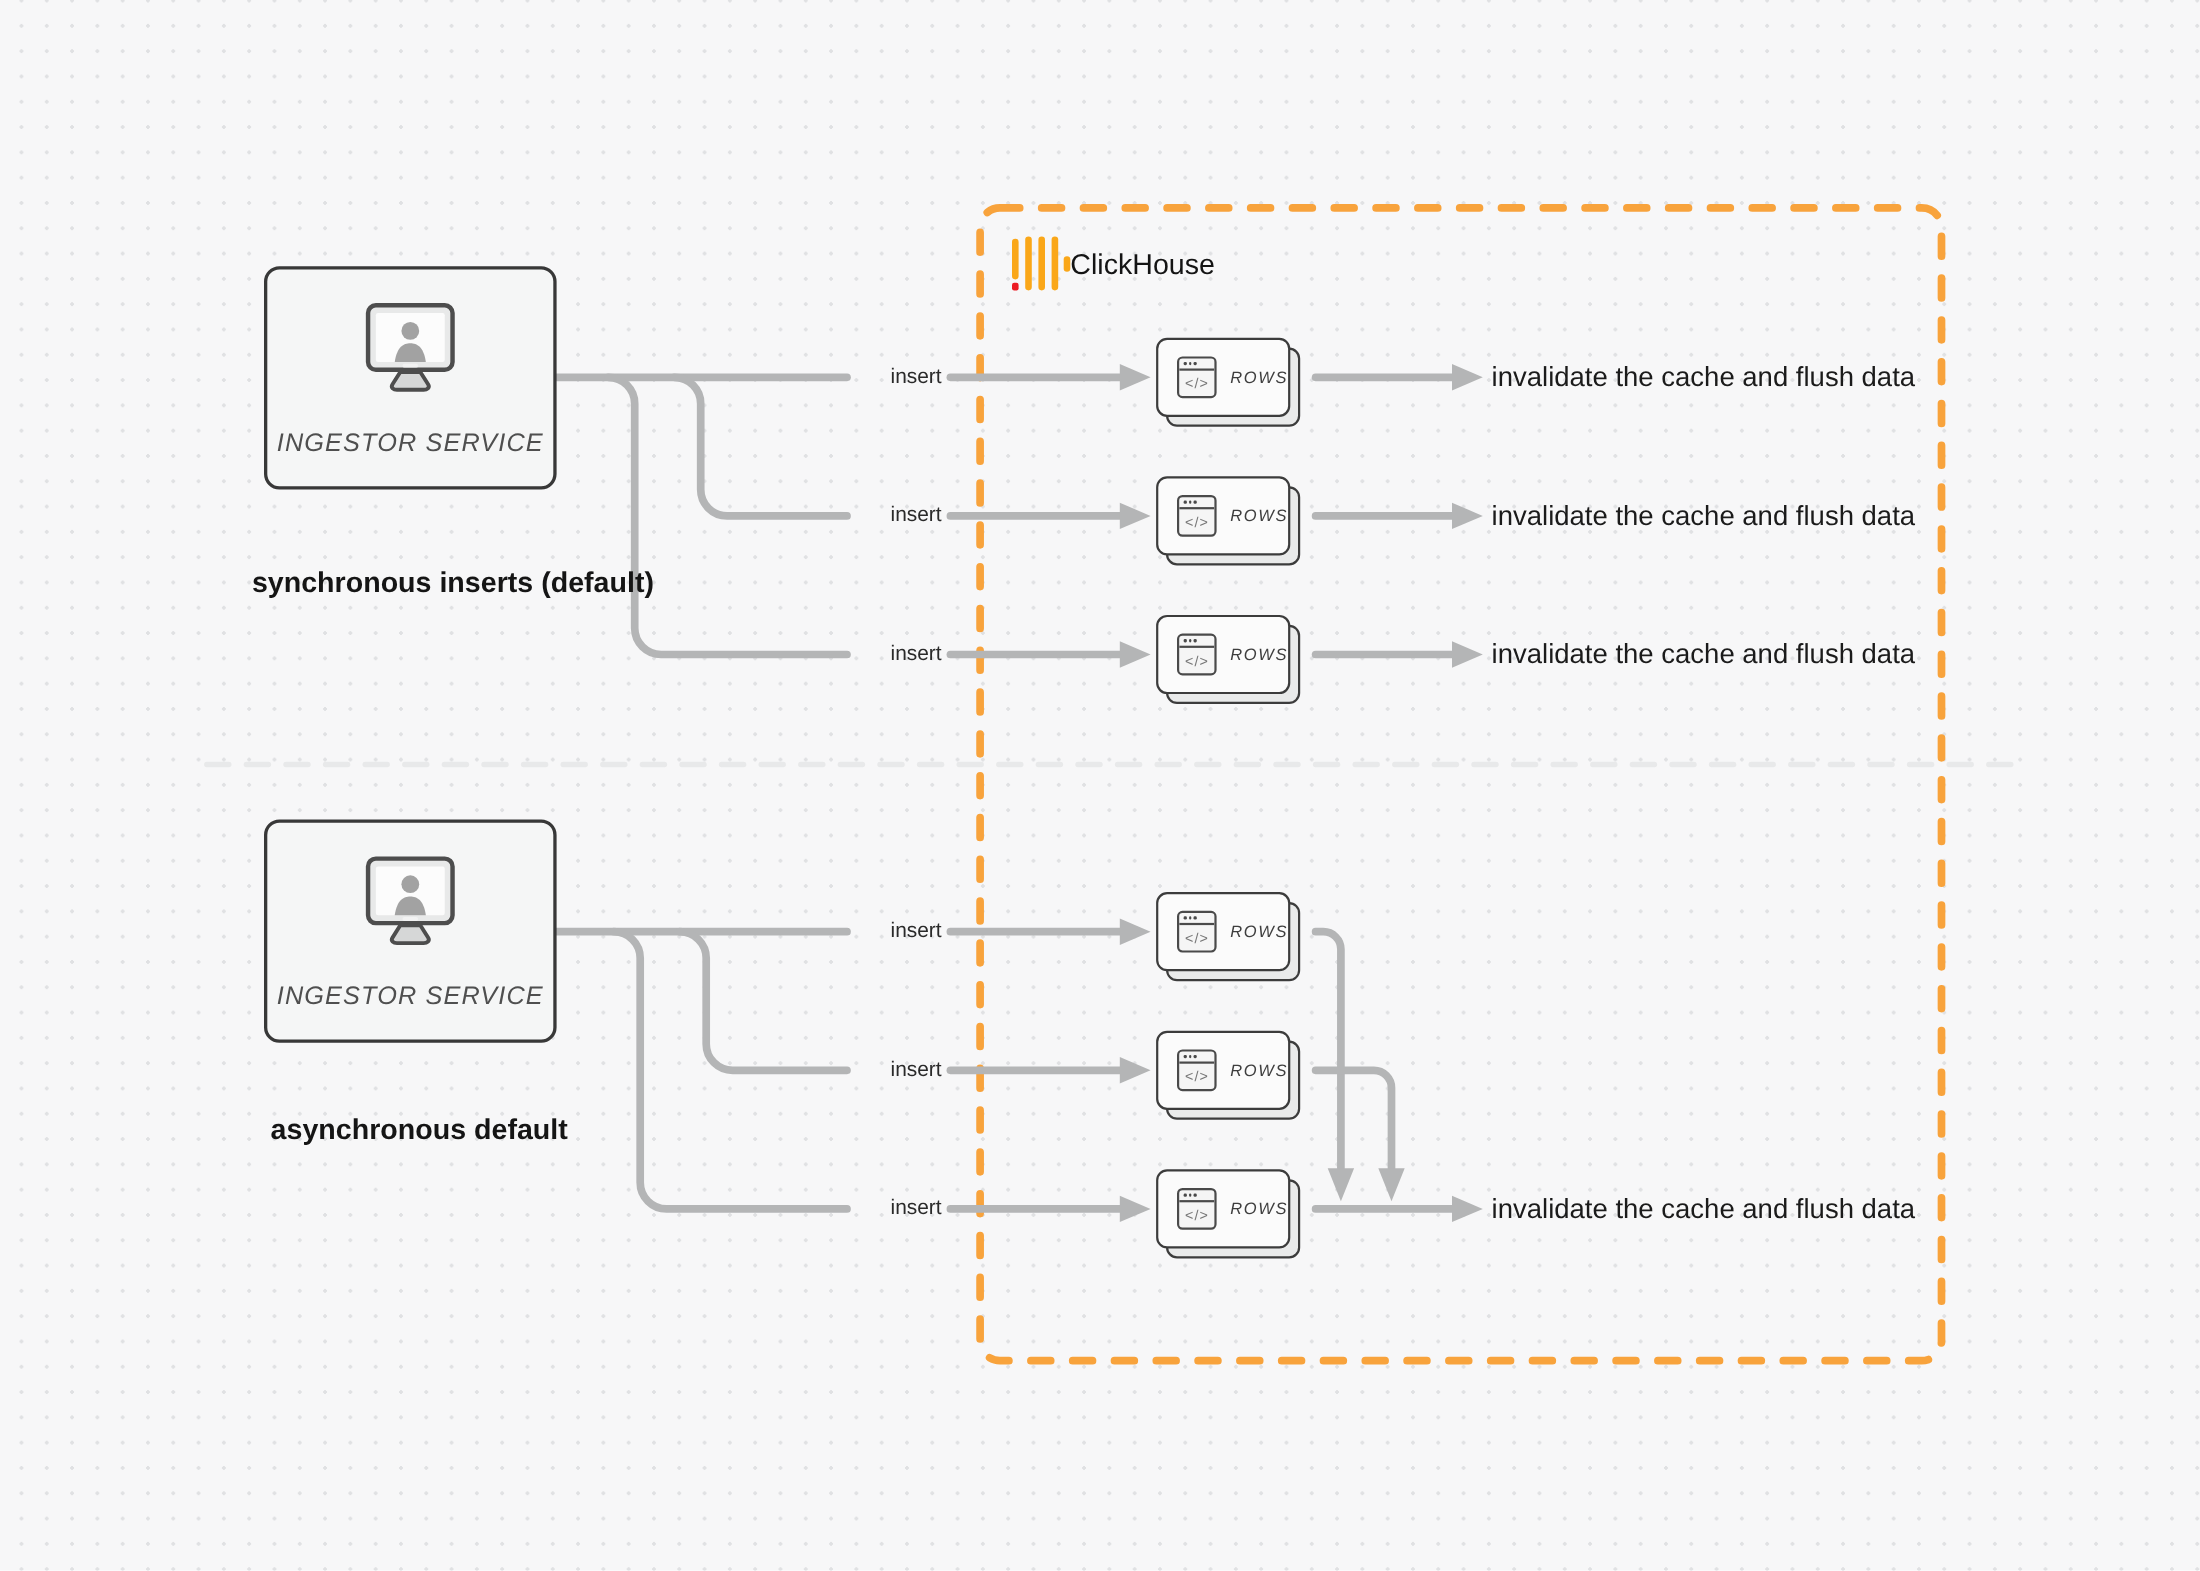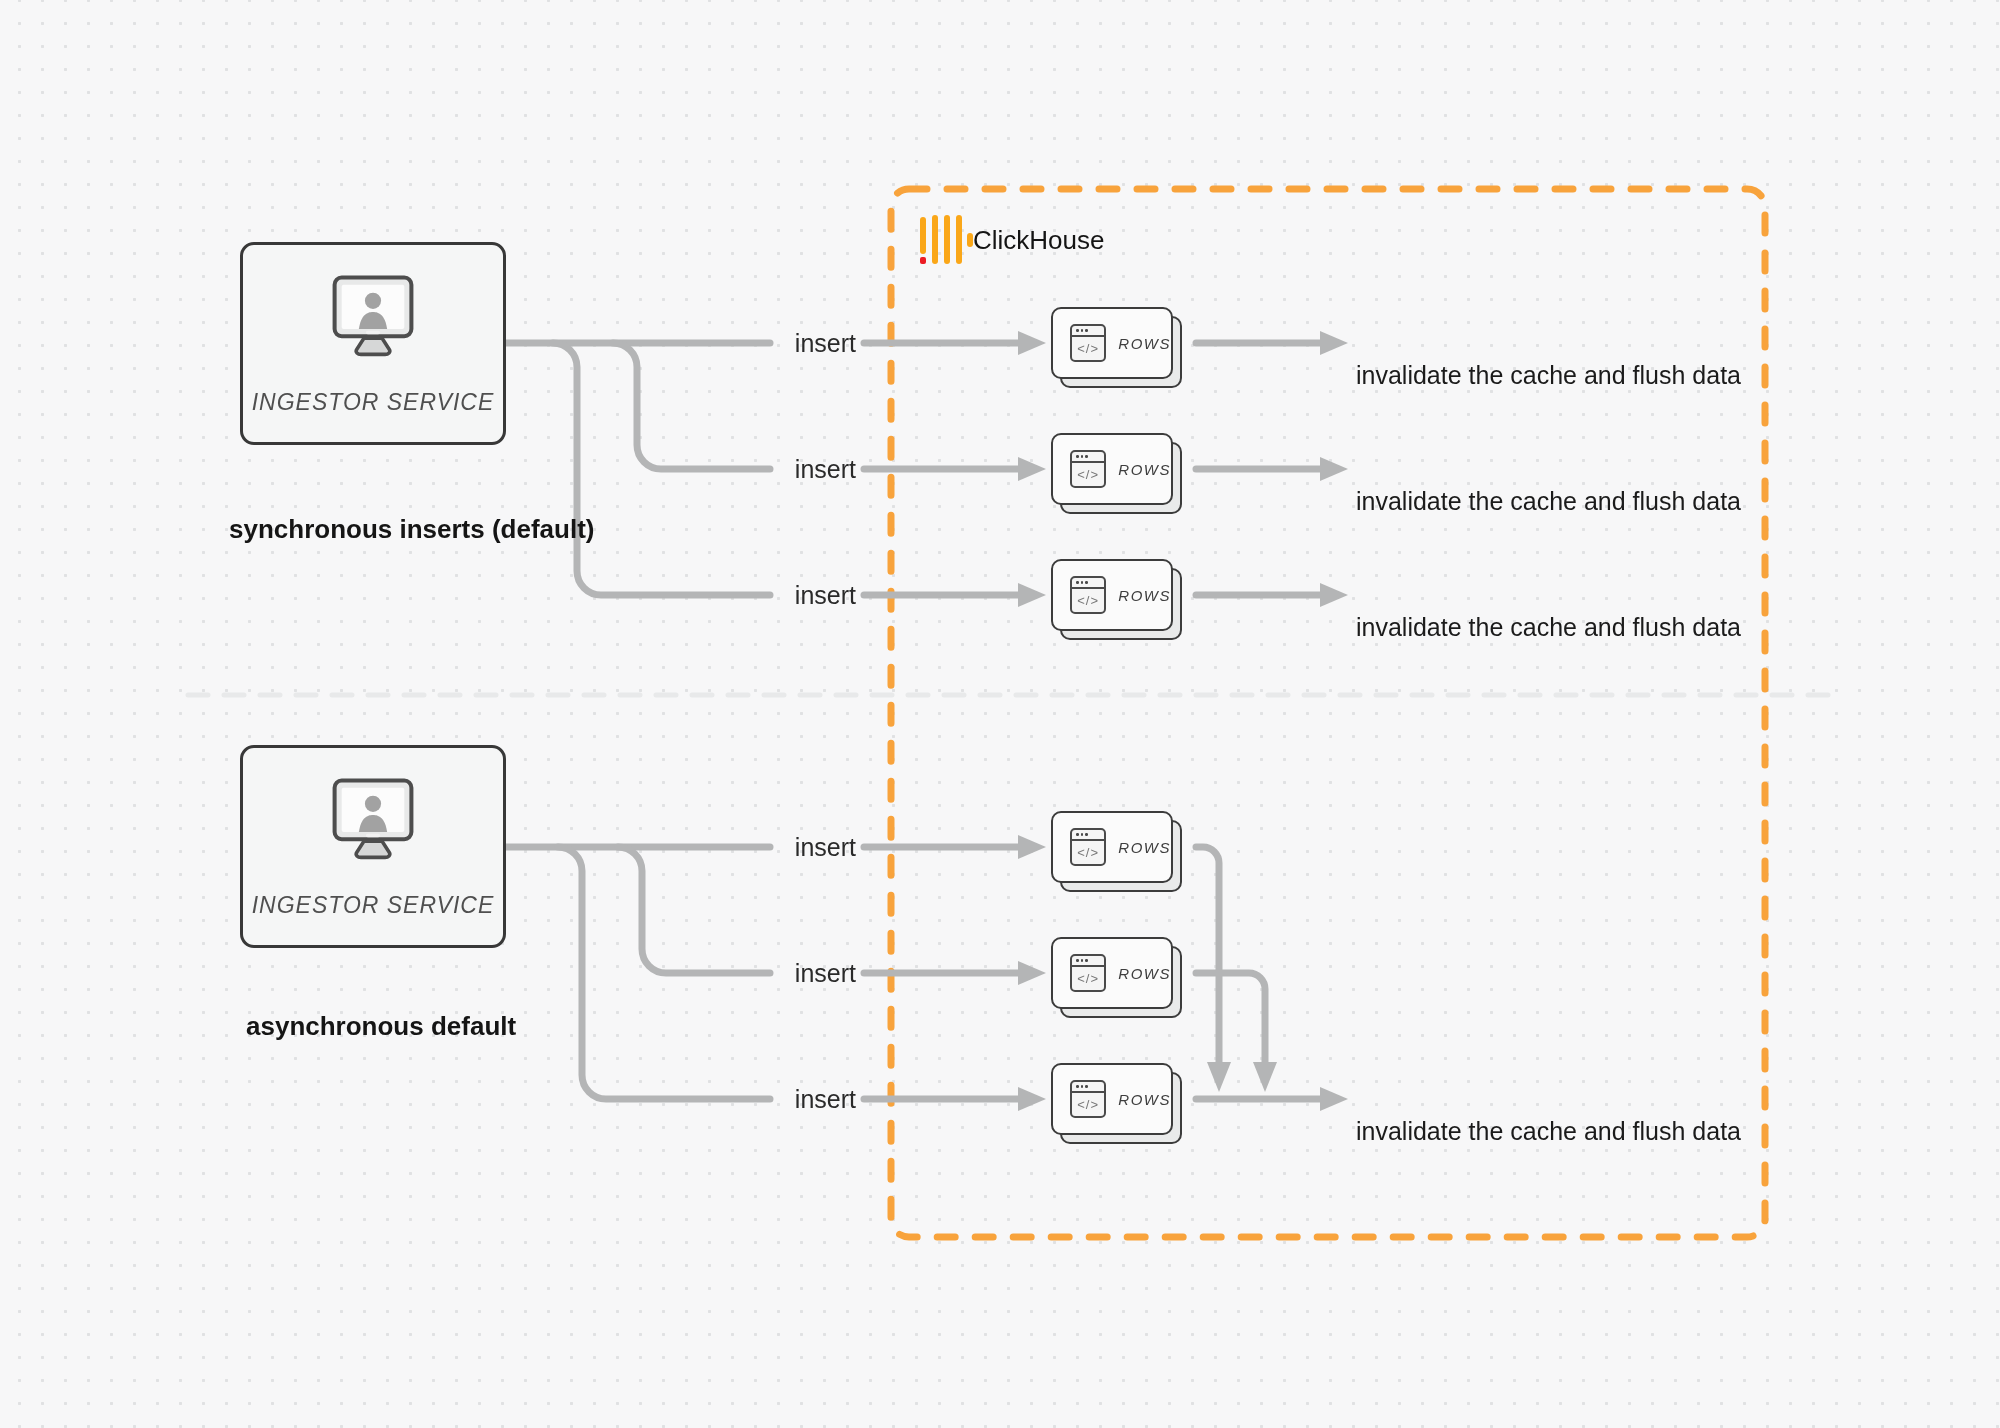--- a/index.html
+++ b/index.html
@@ -38,25 +38,25 @@
   .ch-mark .b1r{left:0;top:42px;height:7px;border-radius:2px;background:#ec1c24;}
   .ch-mark .b2{left:12px;top:0;height:49px;}
   .ch-mark .b3{left:24px;top:0;height:49px;}
   .ch-mark .b4{left:36px;top:0;height:49px;}
   .ch-mark .b5{left:47px;top:18px;height:14px;}
   .ch-title{font-size:26px;font-weight:500;color:#141414;line-height:50px;white-space:nowrap;}
 
   
   .insert-label{
     position:absolute;left:704px;width:152px;height:42px;line-height:42px;
-    text-align:right;font-size:25px;color:#2a2a2a;z-index:2;
+    text-align:right;font-size:19px;color:#2a2a2a;z-index:2;
   }
   .result-label{
     position:absolute;left:1356px;height:42px;line-height:42px;
-    font-size:25px;color:#1b1b1b;z-index:2;white-space:nowrap;margin-top:32px;
+    font-size:25px;color:#1b1b1b;z-index:2;white-space:nowrap;
   }
 
   
   .card-stack{position:absolute;width:131px;height:81px;z-index:2;}
   .card-back,.card-front{
     position:absolute;width:122px;height:72px;box-sizing:border-box;
     border:2.5px solid #3c3c3c;border-radius:10px;
   }
   .card-back{left:9px;top:9px;background:#e9eaea;}
   .card-front{left:0;top:0;background:#fbfbfb;display:flex;align-items:center;padding-left:17px;gap:12px;}

